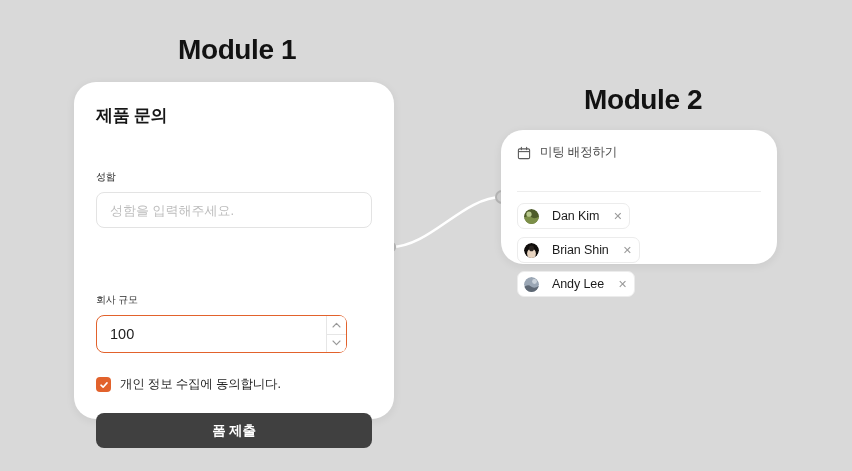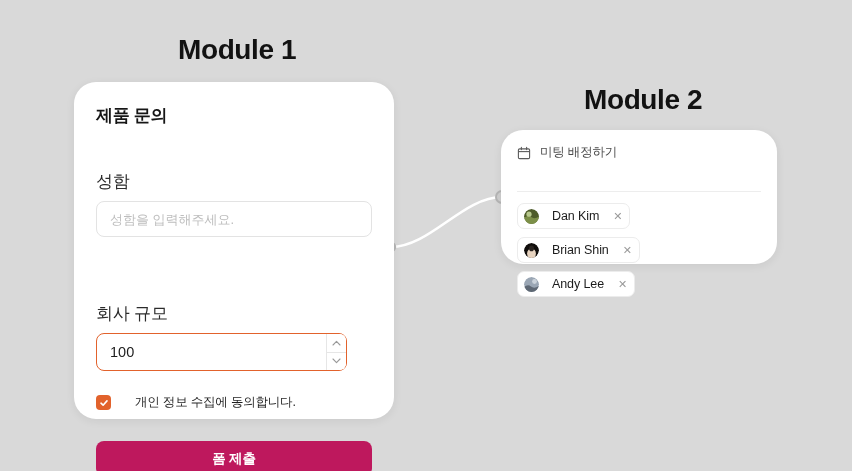--- a/index.html
+++ b/index.html
@@ -61,21 +61,21 @@
 
   .card-heading {
     font-size: 17px;
     font-weight: bold;
     color: #161616;
     letter-spacing: -0.3px;
     margin-bottom: 25px;
   }
 
   .field-label {
-    font-size: 17px;
+    font-size: 10px;
     color: #2b2b2b;
     margin-bottom: 8px;
     letter-spacing: -0.2px;
     margin-top: 43px;
   }
 
   .text-input {
     width: 276px;
     height: 36px;
     border: 1px solid #e3e3e3;
@@ -150,30 +150,30 @@
     background: #e2622c;
     display: flex;
     align-items: center;
     justify-content: center;
     flex: 0 0 auto;
     cursor: pointer;
   }
   .check-label {
     font-size: 12.5px;
     color: #1f1f1f;
-    margin-left: 24px;
+    margin-left: 9px;
     letter-spacing: -0.2px;
   }
 
   
   .submit-btn {
-    margin-top: 30px;
+    margin-top: 20px;
     width: 276px;
     height: 35px;
-    background: #be185d;
+    background: #404040;
     border: 0;
     border-radius: 8px;
     color: #ffffff;
     font-family: inherit;
     font-size: 13.5px;
     font-weight: bold;
     letter-spacing: -0.2px;
     cursor: pointer;
   }
 

